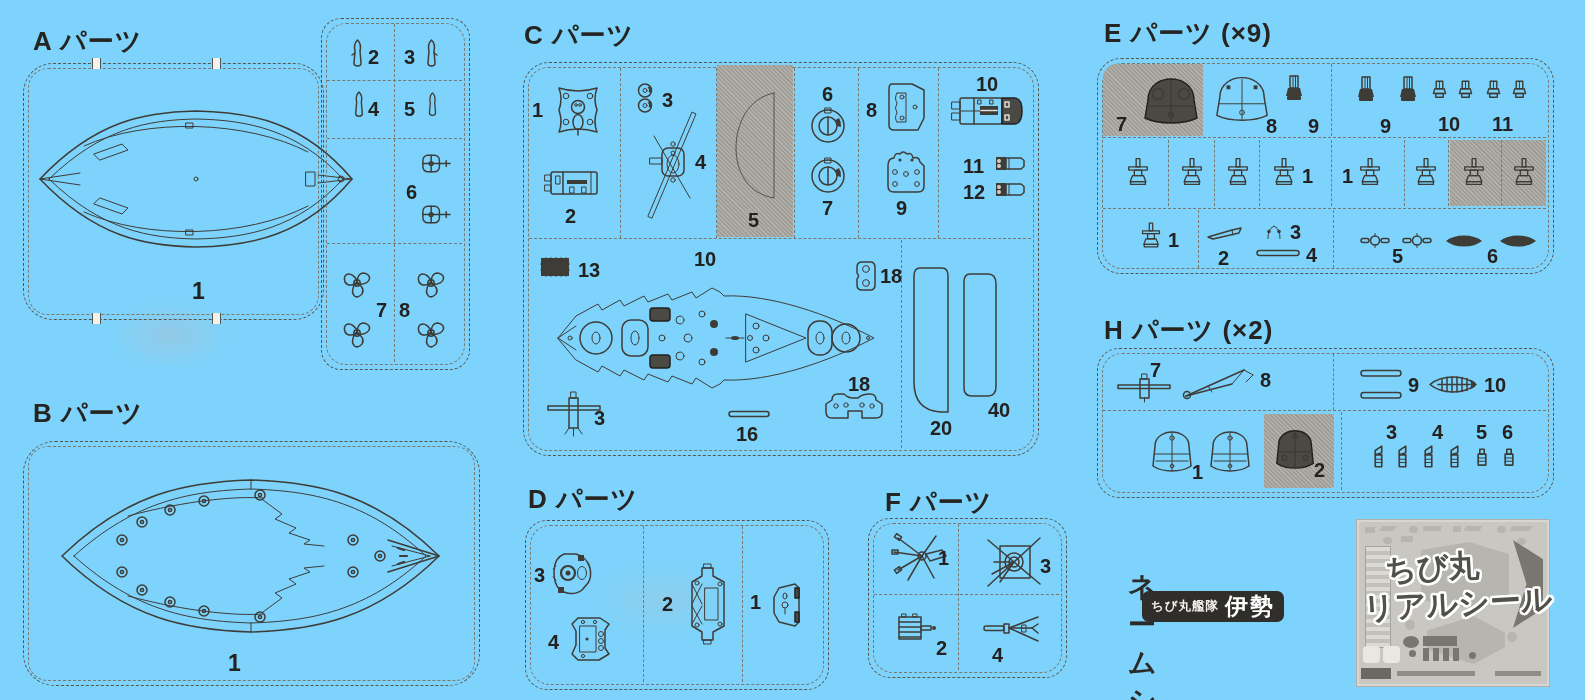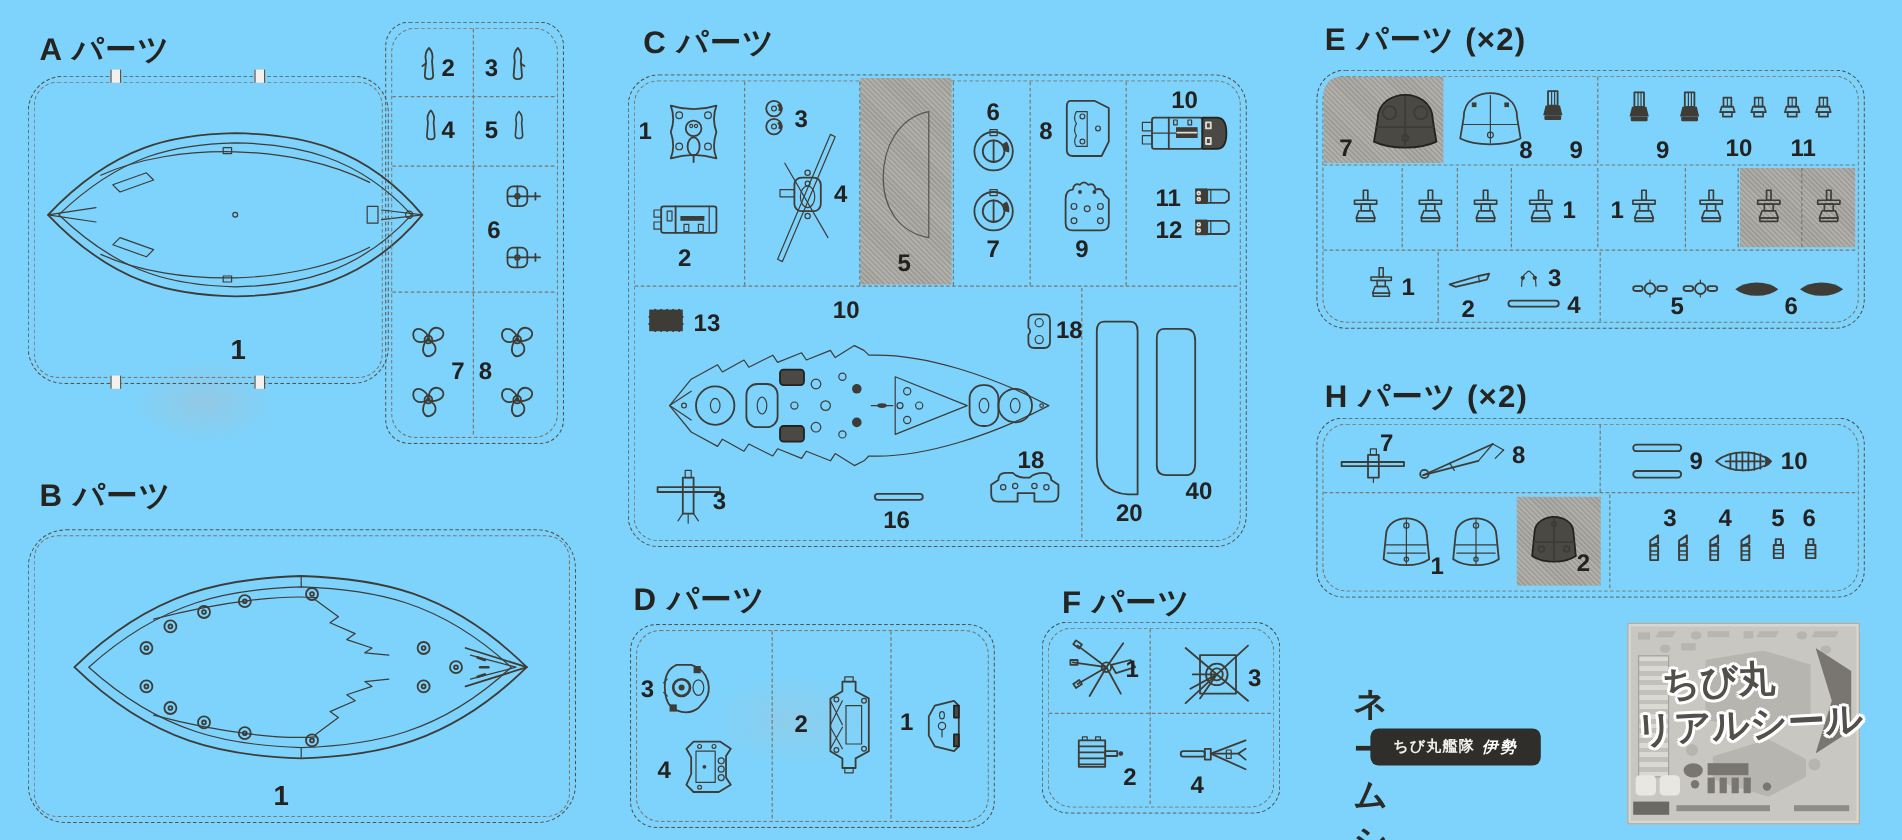--- a/index.html
+++ b/index.html
@@ -23,21 +23,21 @@
   .ic .fl{fill:#3e3c37;stroke:none;}
   .ic .fl2{fill:#4b4944;stroke:#23221f;}
   .ic .lt{stroke:#8e8c86;}
   .ic .wt{stroke:#dedcd6;}
   .ic .thin{stroke-width:1;}
   .ic .th2{stroke-width:2.2;}
   
   .seal-title{position:absolute;font-weight:700;font-size:28px;letter-spacing:2px;color:#2b2a27;}
   .badge{position:absolute;background:#2f2e2a;border-radius:7px;display:flex;align-items:center;justify-content:center;gap:6px;}
   .badge .fleet{color:#f2f0ea;font-size:12.5px;font-weight:700;letter-spacing:1px;}
-  .badge .ship{color:#ffffff;font-size:13px;font-weight:700;letter-spacing:2px;font-style:italic;}
+  .badge .ship{color:#ffffff;font-size:23px;font-weight:700;letter-spacing:2px;}
   .sticker{position:absolute;background:#c9c7c2;border:1px solid #b0aea8;box-shadow:0 0 0 2px #d8d6d0 inset;}
   .sticker .shape{position:absolute;background:#b7b5b0;}
   .sticker .shape.dk{background:#78766f;}
   .sticker .shape.wh{background:#e9e7e2;}
   .sticker .ladder{position:absolute;background:repeating-linear-gradient(180deg,#dbd9d4 0 4px,#c2c0bb 4px 8px);border:1px solid #a5a39e;}
   .sticker-title{position:absolute;font-weight:700;color:#52504b;transform:rotate(-3deg);line-height:1;white-space:nowrap;
       text-shadow:-2px -2px 0 #fff,2px -2px 0 #fff,-2px 2px 0 #fff,2px 2px 0 #fff,0 -2.5px 0 #fff,0 2.5px 0 #fff,-2.5px 0 0 #fff,2.5px 0 0 #fff;}
   .bar{position:absolute;background:#8f8d88;}
 </style>
 </head>
@@ -183,21 +183,21 @@
       <path class="thin" d="M70,46 C130,30 180,26 205,28 M70,126 C130,142 180,146 205,144"></path>
       <path d="M381,86 L330,70 M381,86 L330,102"></path>
       <path class="thin" d="M372,86 L334,76 M372,86 L334,96"></path>
       <path class="th2" d="M340,78 l6,2 M342,86 l7,0 M340,94 l6,-2"></path>
       <path class="thin" d="M193,10 V19 M193,153 V162"></path>
     </svg>
     <div class="num big" style="left:228px;top:652px;">1</div>
   </div>
 
   <div class="abs">
-    <div class="hdr" style="left:536px;top:18px;">C パーツ</div>
+    <div class="hdr" style="left:524px;top:18px;">C パーツ</div>
     <div class="fr" style="left:523px;top:62px;width:514px;height:392px;border-radius:26px;"></div>
     <div class="shade" style="left:717px;top:65px;width:76px;height:172px;"></div>
     <div class="vd" style="left:620px;top:68px;height:170px;"></div>
     <div class="vd" style="left:716px;top:68px;height:170px;"></div>
     <div class="vd" style="left:794px;top:68px;height:170px;"></div>
     <div class="vd" style="left:858px;top:68px;height:170px;"></div>
     <div class="vd" style="left:938px;top:68px;height:170px;"></div>
     <div class="hd" style="left:529px;top:238px;width:502px;"></div>
     <div class="vd" style="left:901px;top:240px;height:208px;"></div>
 
@@ -521,21 +521,21 @@
           <line x1="27" y1="14" x2="50" y2="14"></line>
           <line x1="50" y1="14" x2="56" y2="10"></line>
           <line x1="50" y1="14" x2="56" y2="19"></line>
         </g>
       <rect class="thin" x="40" y="11" width="4" height="7"></rect>
     </svg>
     <div class="num" style="left:992px;top:645px;">4</div>
   </div>
 
   <div class="abs">
-    <div class="hdr" style="left:1104px;top:16px;">E パーツ (×2)</div>
+    <div class="hdr" style="left:1104px;top:16px;">E パーツ (×9)</div>
     <div class="fr" style="left:1097px;top:58px;width:455px;height:214px;border-radius:24px;"></div>
     <div class="shade" style="left:1103px;top:64px;width:100px;height:72px;border-radius:14px 0 0 0;"></div>
     <div class="shade" style="left:1450px;top:140px;width:96px;height:66px;"></div>
     <div class="hd" style="left:1103px;top:137px;width:443px;"></div>
     <div class="hd" style="left:1103px;top:208px;width:443px;"></div>
     <div class="vd" style="left:1331px;top:64px;height:72px;"></div>
     <div class="vd" style="left:1168px;top:140px;height:66px;"></div>
     <div class="vd" style="left:1214px;top:140px;height:66px;"></div>
     <div class="vd" style="left:1259px;top:140px;height:66px;"></div>
     <div class="vd" style="left:1331px;top:140px;height:66px;"></div>
@@ -875,21 +875,21 @@
     <svg class="ic" style="left:1503px;top:447px;width:12px;height:22px;" viewBox="0 0 11 20">
       <rect x="3.5" y="2" width="4" height="4.5"></rect>
         <rect x="2" y="6.5" width="7" height="10"></rect>
         <line class="thin" x1="2" y1="10" x2="9" y2="10"></line>
         <line class="thin" x1="2" y1="13" x2="9" y2="13"></line>
     </svg>
   </div>
 
   <div class="abs">
     <div class="seal-title" style="left:1128px;top:568px;">ネームシール</div>
-    <div class="badge" style="left:1142px;top:607px;width:142px;height:31px;">
+    <div class="badge" style="left:1142px;top:591px;width:142px;height:31px;">
       <span class="fleet">ちび丸艦隊</span>
       <span class="ship">伊勢</span>
     </div>
   </div>
 
   <div class="sticker" style="left:1356px;top:519px;width:192px;height:166px;">
     <div class="shape" style="left:8px;top:7px;width:10px;height:6px;"></div>
     <div class="shape" style="left:24px;top:6px;width:14px;height:5px;transform:skewX(-30deg);"></div>
     <div class="shape" style="left:52px;top:6px;width:9px;height:7px;border-radius:50%;"></div>
     <div class="shape" style="left:66px;top:6px;width:18px;height:5px;"></div>

